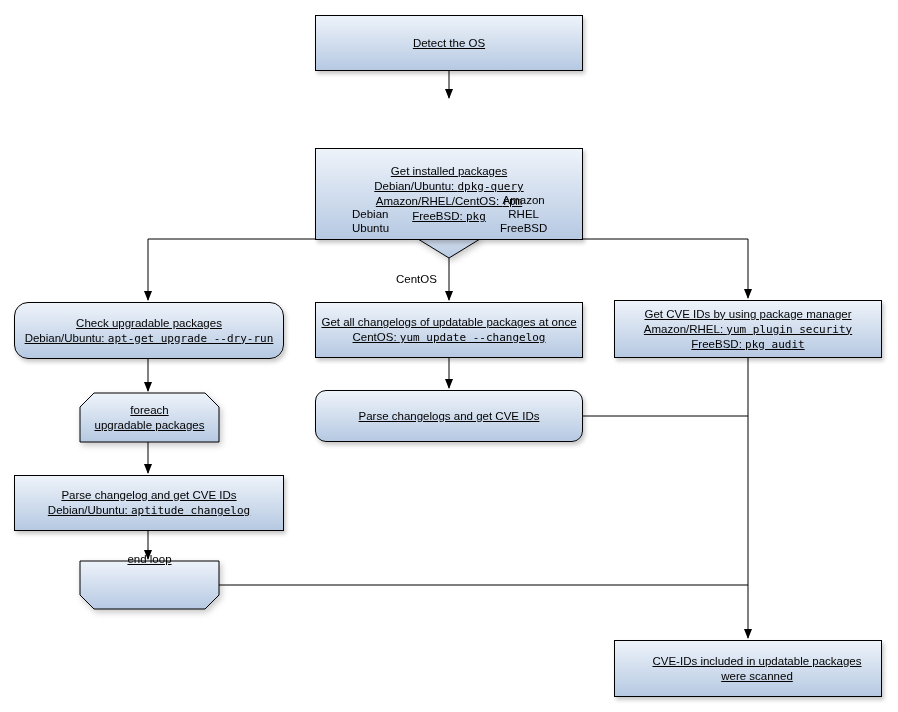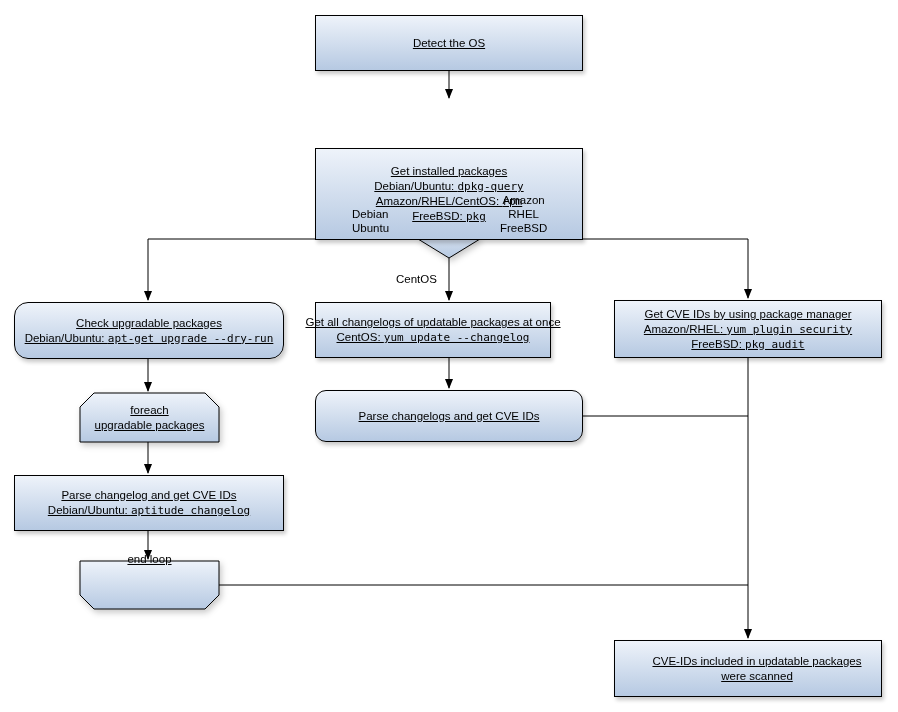--- a/index.html
+++ b/index.html
@@ -138,21 +138,21 @@
     <div>CentOS</div>
   </div>
 
   <div class="node" style="left:14px; top:302px; width:270px; height:57px;border-radius:14px;">
     <div class="line">Check upgradable packages</div>
     <div class="line">
       <span>Debian/Ubuntu: </span><span class="mono">apt-get upgrade --dry-run</span>
     </div>
   </div>
 
-  <div class="node" style="left:315px; top:302px; width:236px; height:56px;">
+  <div class="node" style="left:315px; top:302px; width:268px; height:56px;">
     <div class="line">Get all changelogs of updatable packages at once</div>
     <div class="line">
       <span>CentOS: </span><span class="mono">yum update --changelog</span>
     </div>
   </div>
 
   <div class="node" style="left:614px; top:300px; width:268px; height:58px;">
     <div class="line">Get CVE IDs by using package manager</div>
     <div class="line">
       <span>Amazon/RHEL: </span><span class="mono">yum plugin security</span>

